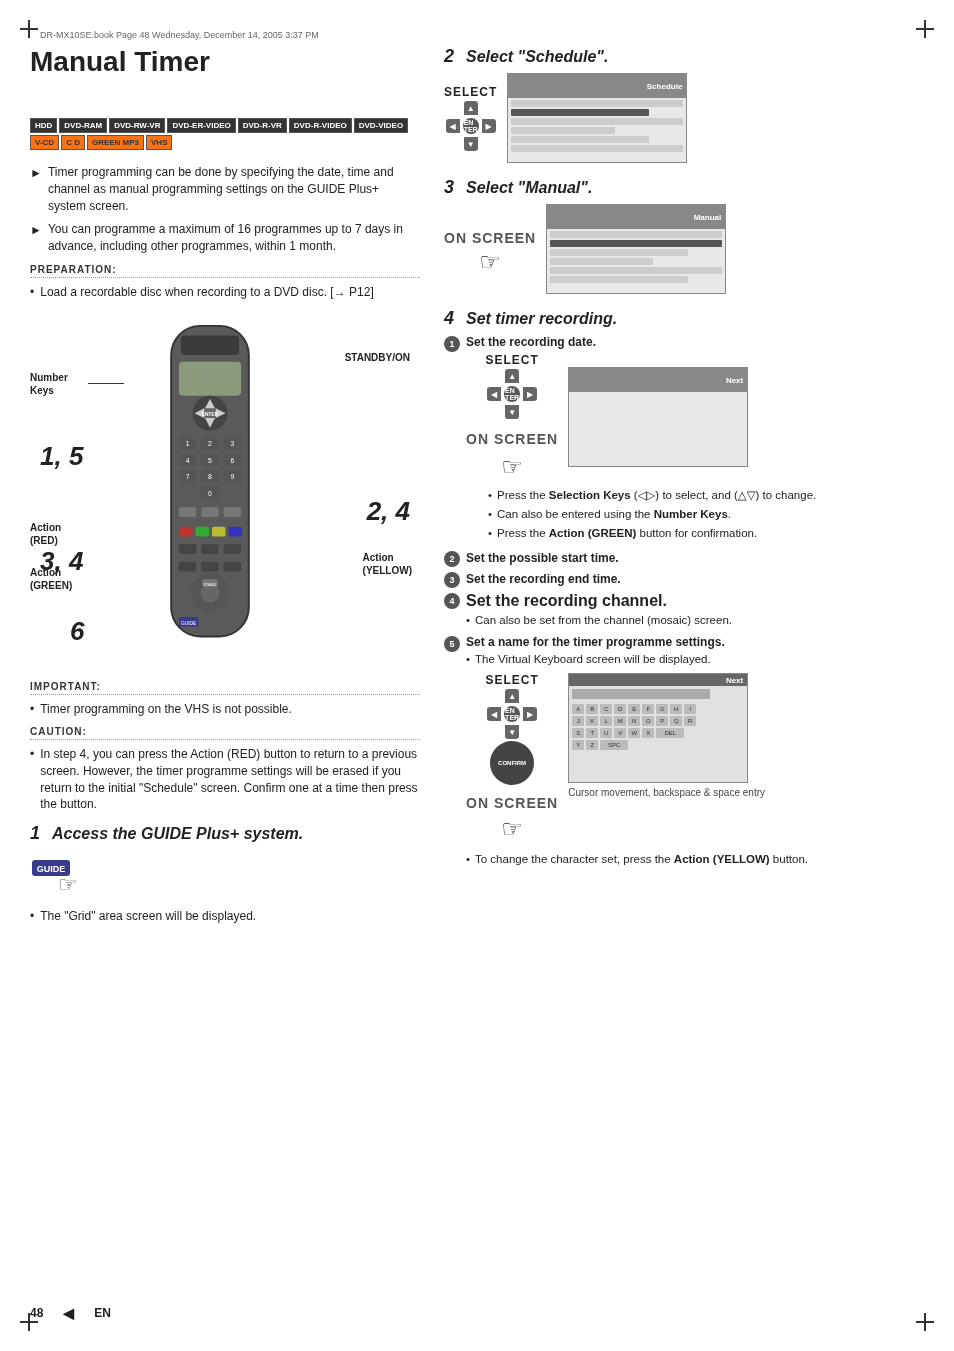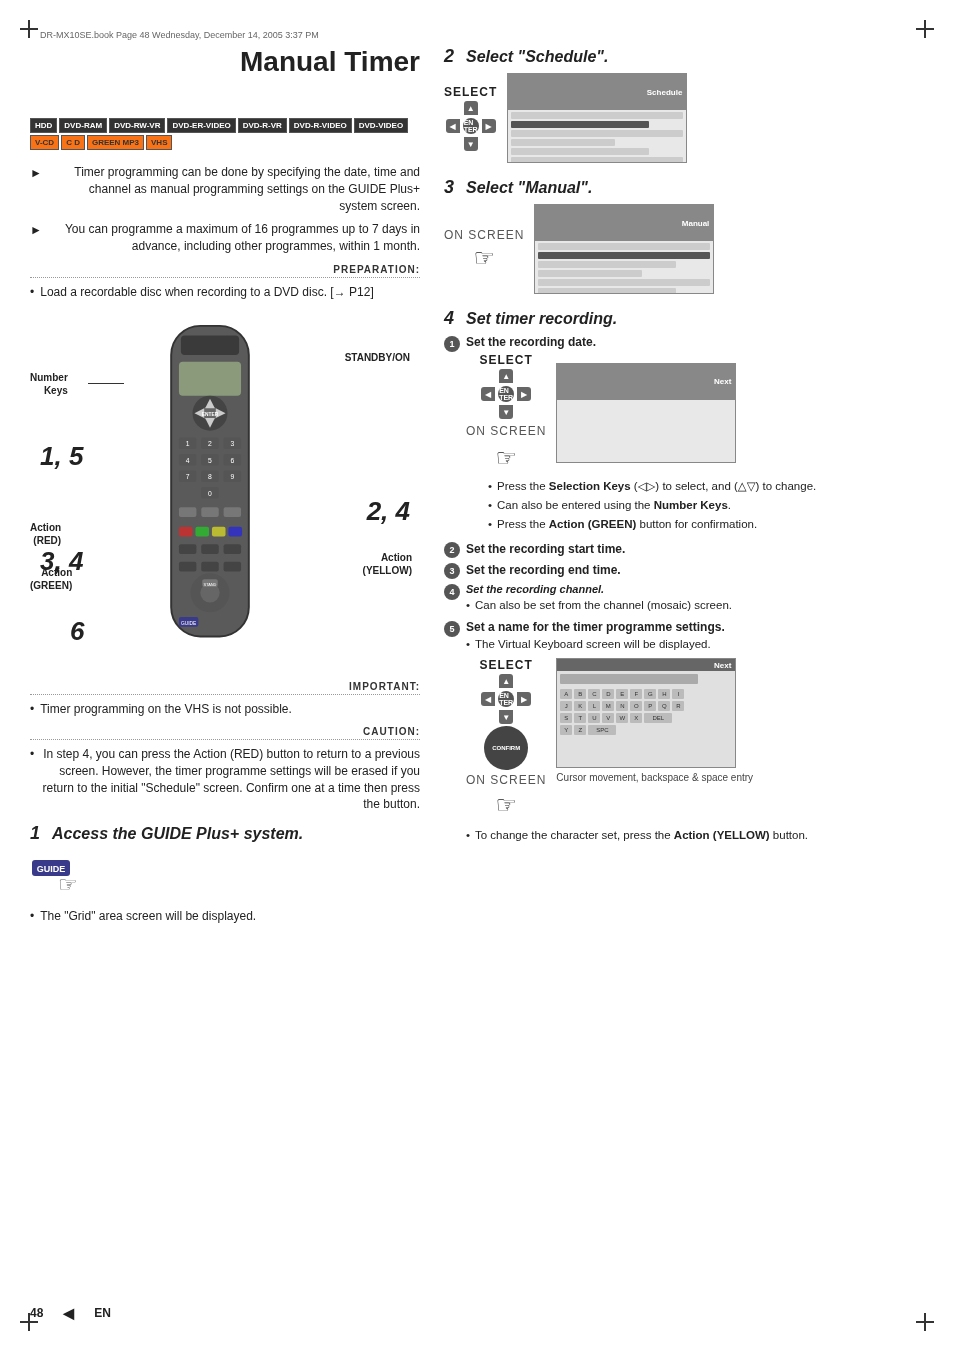--- a/index.html
+++ b/index.html
@@ -47,21 +47,20 @@
     }
 
     .two-col {
       display: flex;
       gap: 24px;
     }
 
     .left-col {
       width: 390px;
       flex-shrink: 0;
-      text-align: right;
     }
 
     .right-col {
       flex: 1;
     }
 
     
     .page-title {
       font-size: 28px;
       font-weight: 900;
@@ -199,25 +198,25 @@
       width: 180px;
       height: 90px;
       border: 1px solid #888;
       background: #e8e8e8;
       position: relative;
       overflow: hidden;
       flex-shrink: 0;
     }
 
     .screen-mock .screen-bar {
-      height: 16px;
+      height: 24px;
       background: #888;
       display: flex;
       align-items: center;
-      padding: 18px 4px;
+      padding: 8px 4px;
     }
     .screen-mock .screen-bar .bar-label {
       font-size: 8px;
       color: #fff;
       font-weight: bold;
       margin-left: auto;
     }
     .screen-mock .screen-content {
       padding: 2px 3px;
     }
@@ -282,26 +281,26 @@
       font-size: 12px;
       font-weight: bold;
       display: flex;
       align-items: center;
       gap: 20px;
     }
     .page-num .arrow { font-size: 14px; }
 
     
     .on-screen-label {
-      font-size: 12px;
-      font-weight: normal;
+      font-size: 14px;
+      font-weight: bold;
       letter-spacing: 1px;
       color: #555;
       text-align: center;
-      margin-top: 1px;
+      margin-top: 8px;
     }
 
     
     .btn-select {
       display: flex;
       flex-direction: column;
       align-items: center;
     }
     .btn-select .sel-label {
       font-size: 12px;
@@ -729,32 +728,32 @@
               <div class="sub-bullet">
                 <span>•</span>
                 <span>Press the <strong>Action (GREEN)</strong> button for confirmation.</span>
               </div>
             </div>
           </div>
         </div>
 
         <div class="sub-step" style="margin-top:6px;">
           <span class="sub-step-num">2</span>
-          <div style="font-weight:bold; font-size:12px; padding-top:1px;">Set the recording start time.</div>
+          <div style="font-weight:bold; font-size:12px; padding-top:1px;">Set the possible start time.</div>
         </div>
 
         <div class="sub-step" style="margin-top:4px;">
           <span class="sub-step-num">3</span>
           <div style="font-weight:bold; font-size:12px; padding-top:1px;">Set the recording end time.</div>
         </div>
 
         <div class="sub-step" style="margin-top:4px;">
           <span class="sub-step-num">4</span>
           <div style="flex:1;">
-            <div style="font-weight:bold; font-size:11px;font-style:italic;">Set the recording channel.</div>
+            <div style="font-weight:bold; font-size:16px;">Set the recording channel.</div>
             <div class="sub-bullets" style="margin-left:0; margin-top:2px;">
               <div class="sub-bullet">
                 <span>•</span>
                 <span>Can also be set from the channel (mosaic) screen.</span>
               </div>
             </div>
           </div>
         </div>
 
         <div class="sub-step" style="margin-top:4px;">

